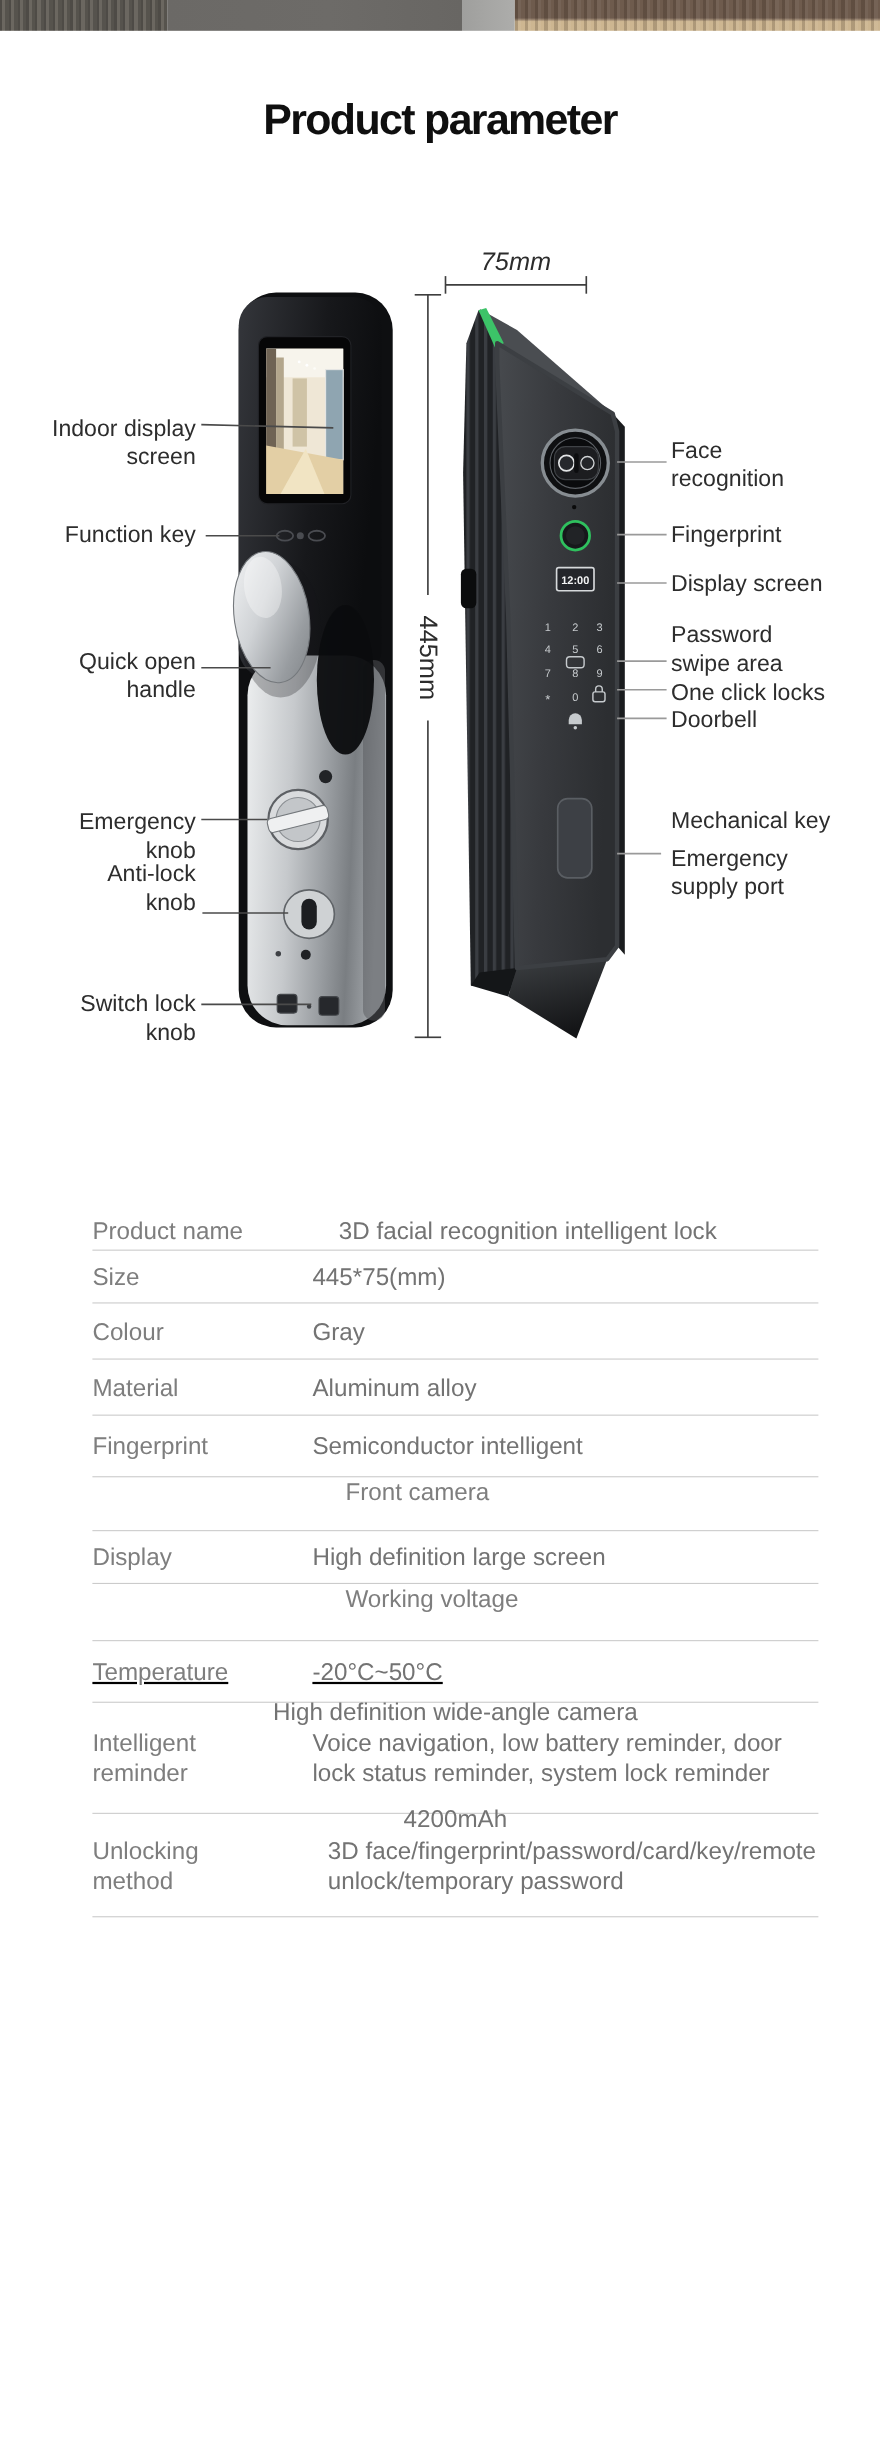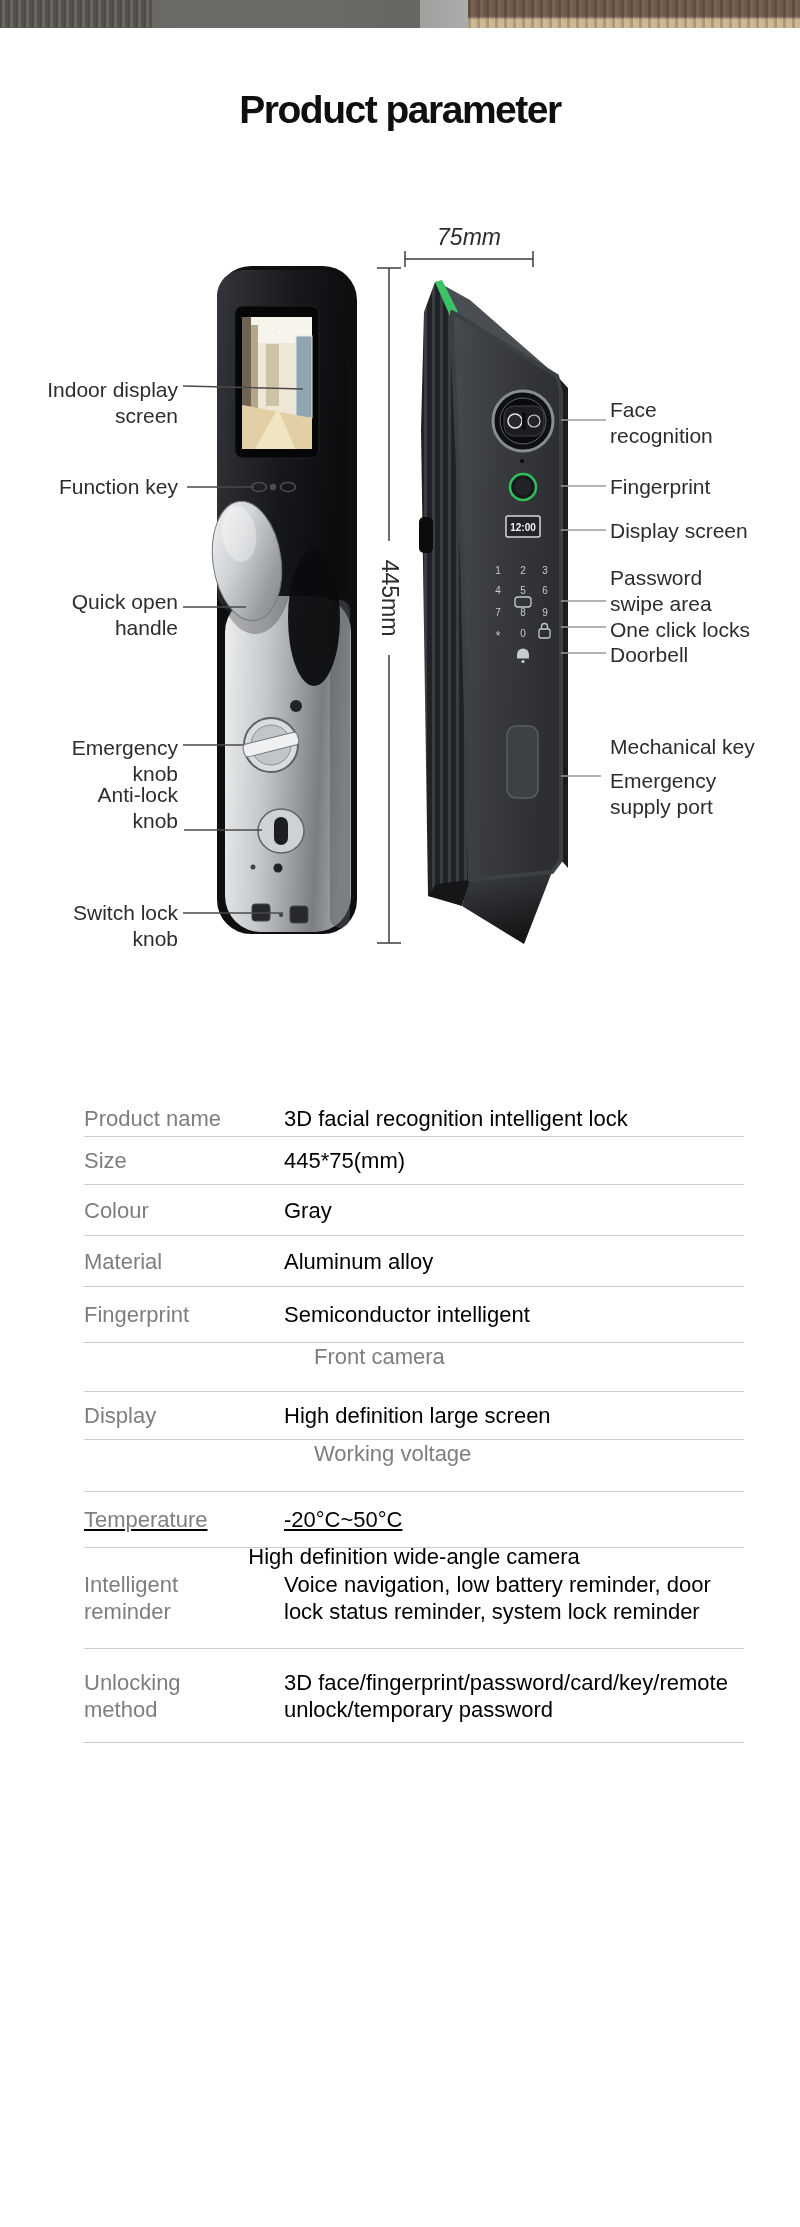--- a/index.html
+++ b/index.html
@@ -22,33 +22,33 @@
   .callout{position:absolute;font-size:21px;line-height:26px;color:#2d2d2d;white-space:pre-line;}
   .callout.l{left:0;width:178px;text-align:right;}
   .callout.r{left:610px;width:186px;text-align:left;}
   .dim{position:absolute;font-size:23px;color:#2c2c2c;}
   .dim-w{left:409px;top:224px;width:120px;text-align:center;font-style:italic;}
   .dim-h{left:344px;top:584px;width:90px;height:28px;text-align:center;transform:rotate(90deg);}
   .art{position:absolute;left:100px;top:220px;width:600px;height:740px;}
   
   .spec{position:absolute;left:84px;top:1100px;width:660px;}
   .spec .row{display:flex;align-items:center;border-bottom:1px solid #cbcbcb;box-sizing:border-box;}
-  .spec .row:nth-child(1){height:37px;}
+  .spec .row:nth-child(1){height:37px;gap:24px;}
   .spec .row:nth-child(2){height:48px;}
   .spec .row:nth-child(3){height:51px;}
   .spec .row:nth-child(4){height:51px;}
   .spec .row:nth-child(5){height:56px;}
   .spec .row:nth-child(6){height:49px;flex-direction:column;}
   .spec .row:nth-child(7){height:48px;}
   .spec .row:nth-child(8){height:52px;flex-direction:column;}
   .spec .row:nth-child(9){height:56px;text-decoration:underline;}
   .spec .row:nth-child(10){height:101px;}
-  .spec .row:nth-child(11){height:94px;}
+  .spec .row:nth-child(11){height:94px;gap:14px;}
   .spec .lab{width:200px;flex:0 0 200px;color:#7e7e7e;font-size:22px;line-height:27px;white-space:pre-line;}
-  .spec .val{flex:1;color:#000000;font-size:22px;line-height:27px;}
+  .spec .val{flex:1;color:#737373;font-size:22px;line-height:27px;}
 </style>
 </head>
 <body>
 
 <div class="page">
 
   <div class="strip">
     <div class="seg seg-ribbed"></div>
     <div class="seg seg-flat"></div>
     <div class="seg seg-light"></div>
@@ -286,20 +286,21 @@
     <div class="row">
       <div class="lab">Front camera</div>
       <div class="val">High definition wide-angle camera</div>
     </div>
     <div class="row">
       <div class="lab">Display</div>
       <div class="val">High definition large screen</div>
     </div>
     <div class="row">
       <div class="lab">Working voltage</div>
+      <div class="val">4200mAh</div>
     </div>
     <div class="row">
       <div class="lab">Temperature</div>
       <div class="val">-20°C~50°C</div>
     </div>
     <div class="row">
       <div class="lab">Intelligent
  reminder</div>
       <div class="val">Voice navigation, low battery reminder, door lock status reminder, system lock reminder</div>
     </div>

